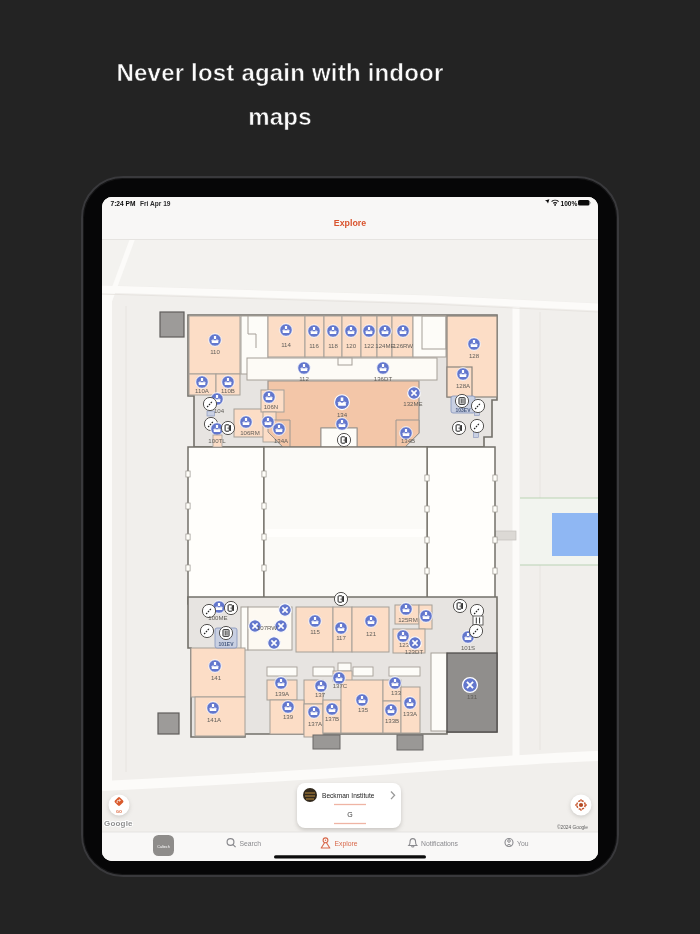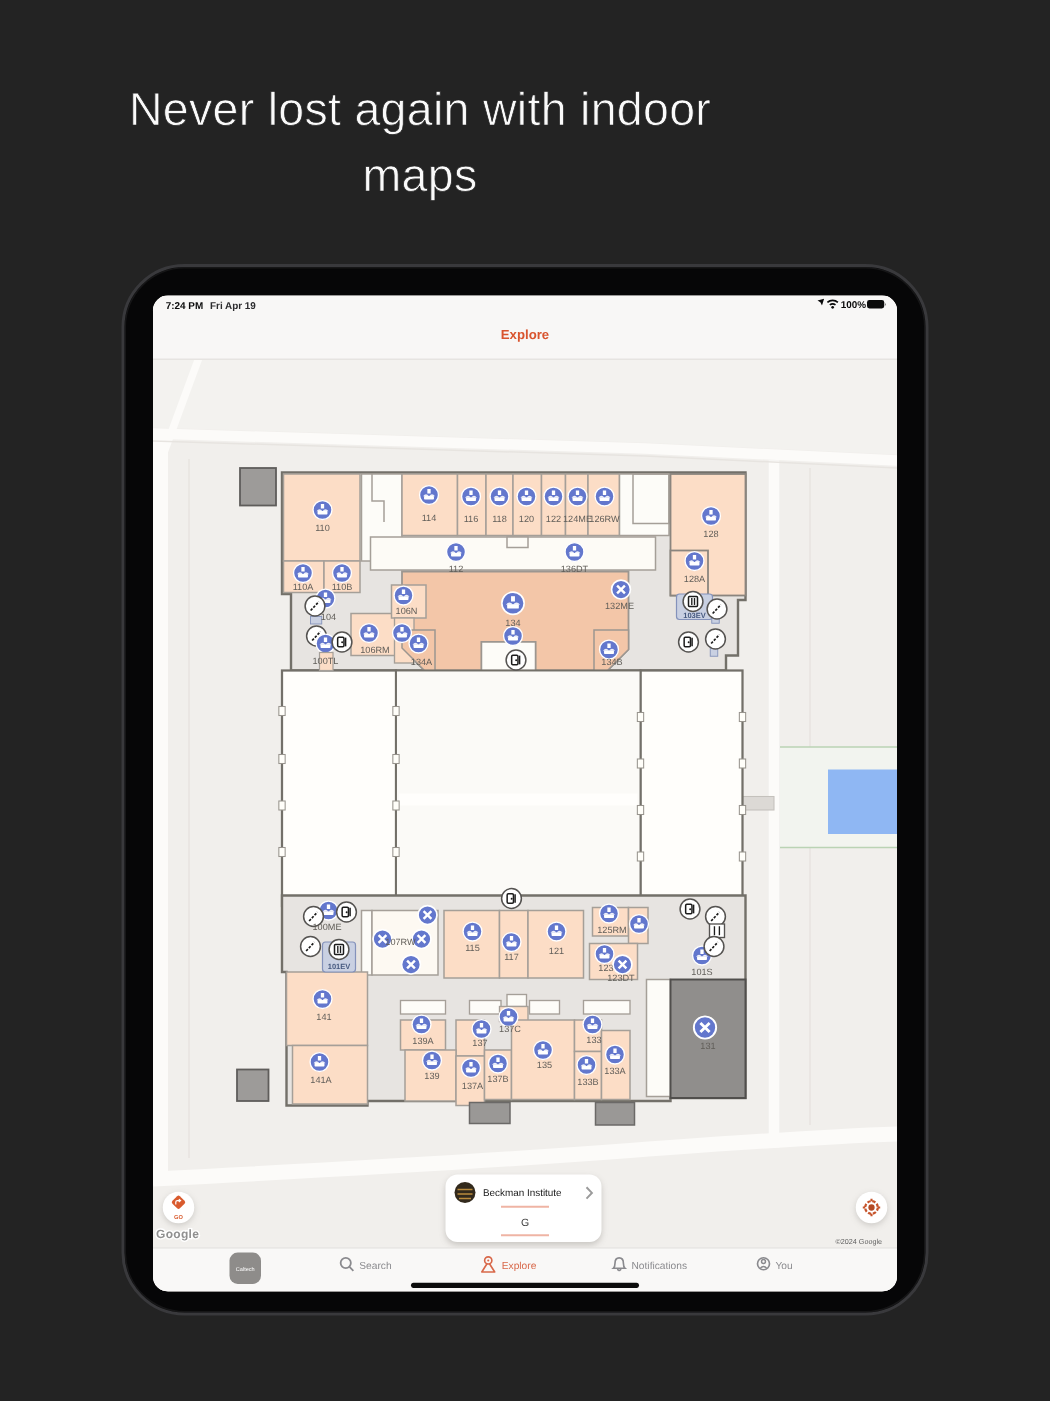--- a/index.html
+++ b/index.html
@@ -1,18 +1,18 @@
 <!DOCTYPE html>
 <html><head>
 <meta charset="utf-8">
 <style>
   html,body{margin:0;padding:0;}
   body{width:700px;height:934px;background:#232323;font-family:"Liberation Sans",sans-serif;overflow:hidden;position:relative;}
   .headline{position:absolute;left:0;top:51px;width:560px;text-align:center;color:#fafafa;
-    font-size:31px;line-height:44px;font-weight:400;letter-spacing:0.2px;-webkit-text-stroke:0.5px #232323;}
+    font-size:24px;line-height:44px;font-weight:700;letter-spacing:0.2px;-webkit-text-stroke:0.5px #232323;}
   .ipad{position:absolute;left:81px;top:176px;width:534px;height:697px;background:#060607;
     border:2px solid #39393c;border-radius:42px;box-shadow:0 0 0 1px #161617 inset;}
   .screen{position:absolute;left:19px;top:19px;width:496px;height:664px;border-radius:10px;
     overflow:hidden;background:#f4f3f1;}
   svg{display:block;}
   text{font-family:"Liberation Sans",sans-serif;}
   .t{font-size:6.1px;fill:#615e59;text-anchor:middle;}
   .tb{font-size:5px;fill:#46597f;text-anchor:middle;font-weight:bold;}
 </style>
 </head>

